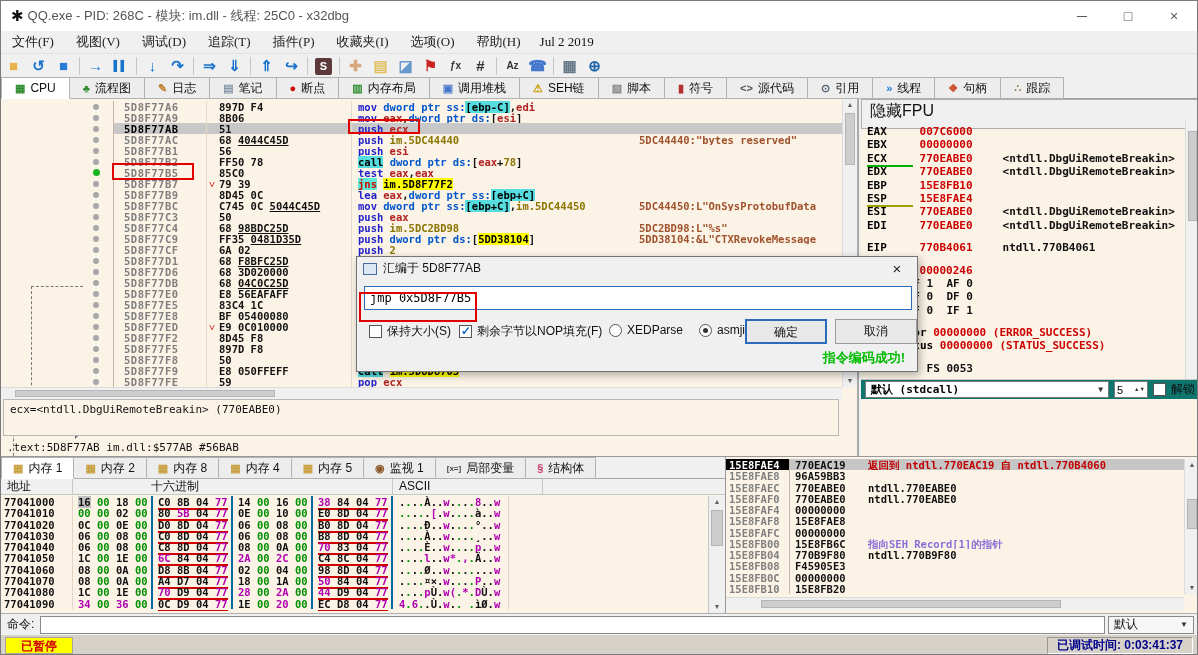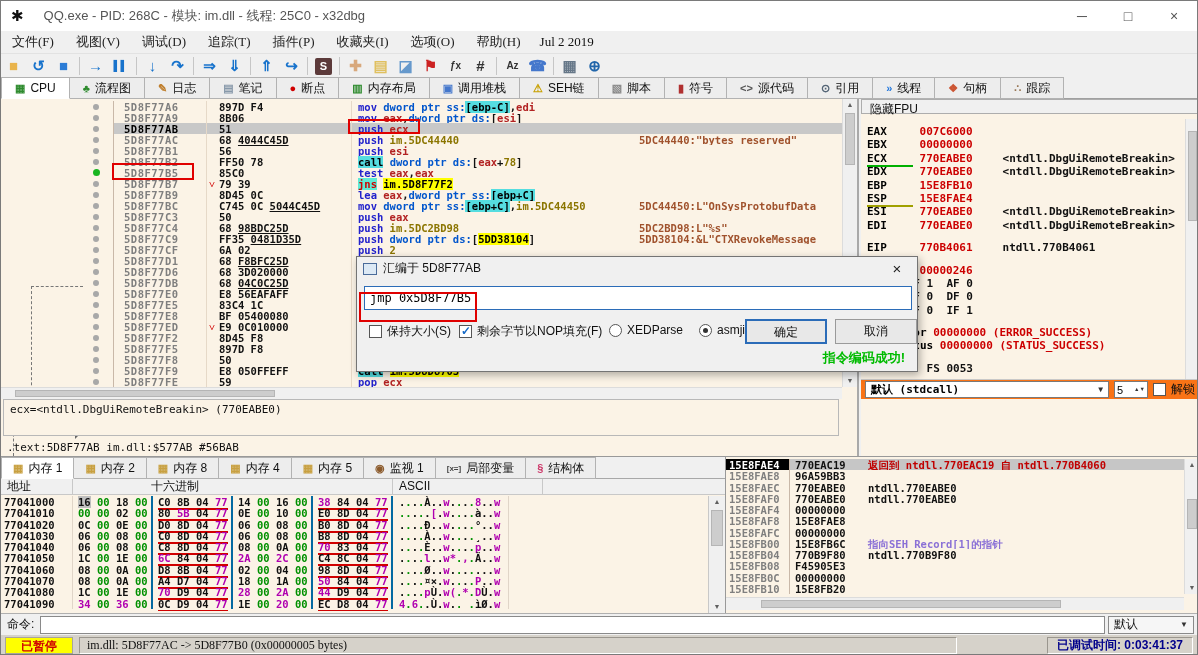--- a/index.html
+++ b/index.html
@@ -1,21 +1,21 @@
 <!DOCTYPE html>
 <html><head>
 <meta charset="utf-8">
 <style>
 *{margin:0;padding:0;box-sizing:border-box}
 html,body{background:#9a9a9a}
 .app{position:relative;width:1198px;height:655px;background:#F0F0F0;font-family:"Liberation Sans",sans-serif;overflow:hidden;border:1px solid #7a7a7a}
 
 .titlebar{position:absolute;left:0;top:0;right:0;height:30px;background:#FFF;display:flex;align-items:center}
 .bug{margin-left:10px;font-size:15px;color:#111}
-.title{margin-left:20px;font-size:13px;color:#555}
+.title{margin-left:4px;font-size:13px;color:#555}
 .wbtns{margin-left:auto;display:flex}
 .wbtn{width:46px;height:30px;text-align:center;line-height:30px;color:#555;font-size:14px}
 
 .menubar{position:absolute;top:30px;left:0;right:0;height:22px;background:#F0F0F0;display:flex;align-items:center;font-size:13px;color:#222;font-family:"Liberation Serif",serif}
 .menu-item{padding:0 11px;height:22px;line-height:22px}
 .builddate{padding:0 8px;color:#111}
 
 .toolbar{position:absolute;top:52px;left:0;right:0;height:24px;background:#F0F0F0;display:flex;align-items:center;border-top:1px solid #E2E2E2}
 .tbi{width:25px;text-align:center;font-size:15px;font-weight:bold;line-height:22px}
 .tbi.small{font-size:10px}
@@ -52,32 +52,32 @@
 .dinfo{position:absolute;left:2px;top:300px;width:836px;height:37px;border:1px solid #B8B8B8;background:#FBF3E6;font:11px "DejaVu Sans Mono",monospace;padding:3px 6px;color:#111}
 .daddrline{position:absolute;left:6px;top:342px;font:11px "DejaVu Sans Mono",monospace;color:#111}
 
 .sb{background:#F0F0F0;position:absolute}
 .sbthumb{position:absolute;background:#CDCDCD;border:1px solid #B5B5B5}
 .sbarr{position:absolute;color:#606060;font-size:7px;width:100%;text-align:center;line-height:12px}
 .dvscroll{right:0;top:0;width:15px;height:288px;border-left:1px solid #DCDCDC}
 .dhscroll{left:0;top:288px;width:841px;height:12px;border-top:1px solid #DCDCDC}
 
 .registers{position:absolute;left:860px;top:98px;width:338px;height:357px;background:#FBF3E6}
-.fpubtn{height:15px;background:#F0F0F0;border:1px solid #ADADAD;font-size:12px;padding:1px 8px;color:#111}
+.fpubtn{height:30px;background:#F0F0F0;border:1px solid #ADADAD;font-size:16px;padding:1px 8px;color:#111}
 .regrows{position:absolute;top:20px;left:0;right:14px;height:260px;padding:6px 0 0 6px;overflow:hidden}
 .regrow{height:13.4px;line-height:13.4px;font:bold 11px "DejaVu Sans Mono",monospace;white-space:pre}
 .rgap{height:9px}
 .rn{display:inline-block;min-width:46px;color:#000}
 .rn.ug{border-bottom:2px solid #00B000}
 .rn.uo{border-bottom:2px solid #A0A000}
 .rv{color:#CC0000}
 .rs{color:#111;margin-left:30px}
 .rtext{color:#111}
 .regvscroll{right:0;top:20px;width:14px;height:260px;border-left:1px solid #DCDCDC}
-.convrow{position:absolute;left:0;right:0;top:280px;height:20px;background:#f97316;display:flex;align-items:center;padding:0 4px;gap:5px;border-top:1px solid #C8C8C8}
+.convrow{position:absolute;left:0;right:0;top:280px;height:20px;background:#0f766e;display:flex;align-items:center;padding:0 4px;gap:5px;border-top:1px solid #C8C8C8}
 .combo{flex:1;height:17px;border:1px solid #7A7A7A;background:#FFF;font:bold 11px "DejaVu Sans Mono",monospace;display:flex;align-items:center;justify-content:space-between;padding:0 5px}
 .carr{font-size:8px;color:#333}
 .spin{width:34px;height:17px;border:1px solid #7A7A7A;background:#FFF;font:11px "Liberation Sans",sans-serif;display:flex;align-items:center;justify-content:space-between;padding:0 2px}
 .spinarr{display:flex;flex-direction:column;font-size:5.5px;line-height:5px;color:#333}
 .cbox{width:13px;height:13px;border:1px solid #555;background:#FFF;display:inline-block;position:relative;flex:none}
 .cbox.on::after{content:"✓";color:#1569C7;position:absolute;left:1px;top:-2px;font-weight:bold;font-size:12px}
 .cblabel{font-size:12px;color:#111}
 .argsrows{position:absolute;left:0;right:0;top:300px;height:57px;background:#FBF3E6;border-top:1px solid #B0B0B0;overflow:hidden}
 .argrow{height:11.4px;line-height:11.4px;font:bold 10.5px "DejaVu Sans Mono",monospace;white-space:pre;padding-left:4px;color:#111}
 .argrow.sel{background:#C8C8C8}
@@ -437,21 +437,20 @@
     <span class="cmdlabel">命令:</span>
     <input class="cmdinput" value="" style="">
     <div class="cmddrop">
       <span>默认</span>
       <span class="carr">▼</span>
     </div>
   </div>
 
   <div class="statusbar">
     <span class="paused">已暂停</span>
-    <span class="statmsg">im.dll: 5D8F77AC -&gt; 5D8F77B0 (0x00000005 bytes)</span>
     <span class="stattime"><span>已调试时间:</span> <span>0:03:41:37</span></span>
   </div>
 
   <div class="dialog">
     <div class="dtitle">
       <span class="dico"></span>
       <span>汇编于 5D8F77AB</span>
       <span class="dclose">×</span>
     </div>
     <div class="dinput">jmp 0x5D8F77B5</div>

